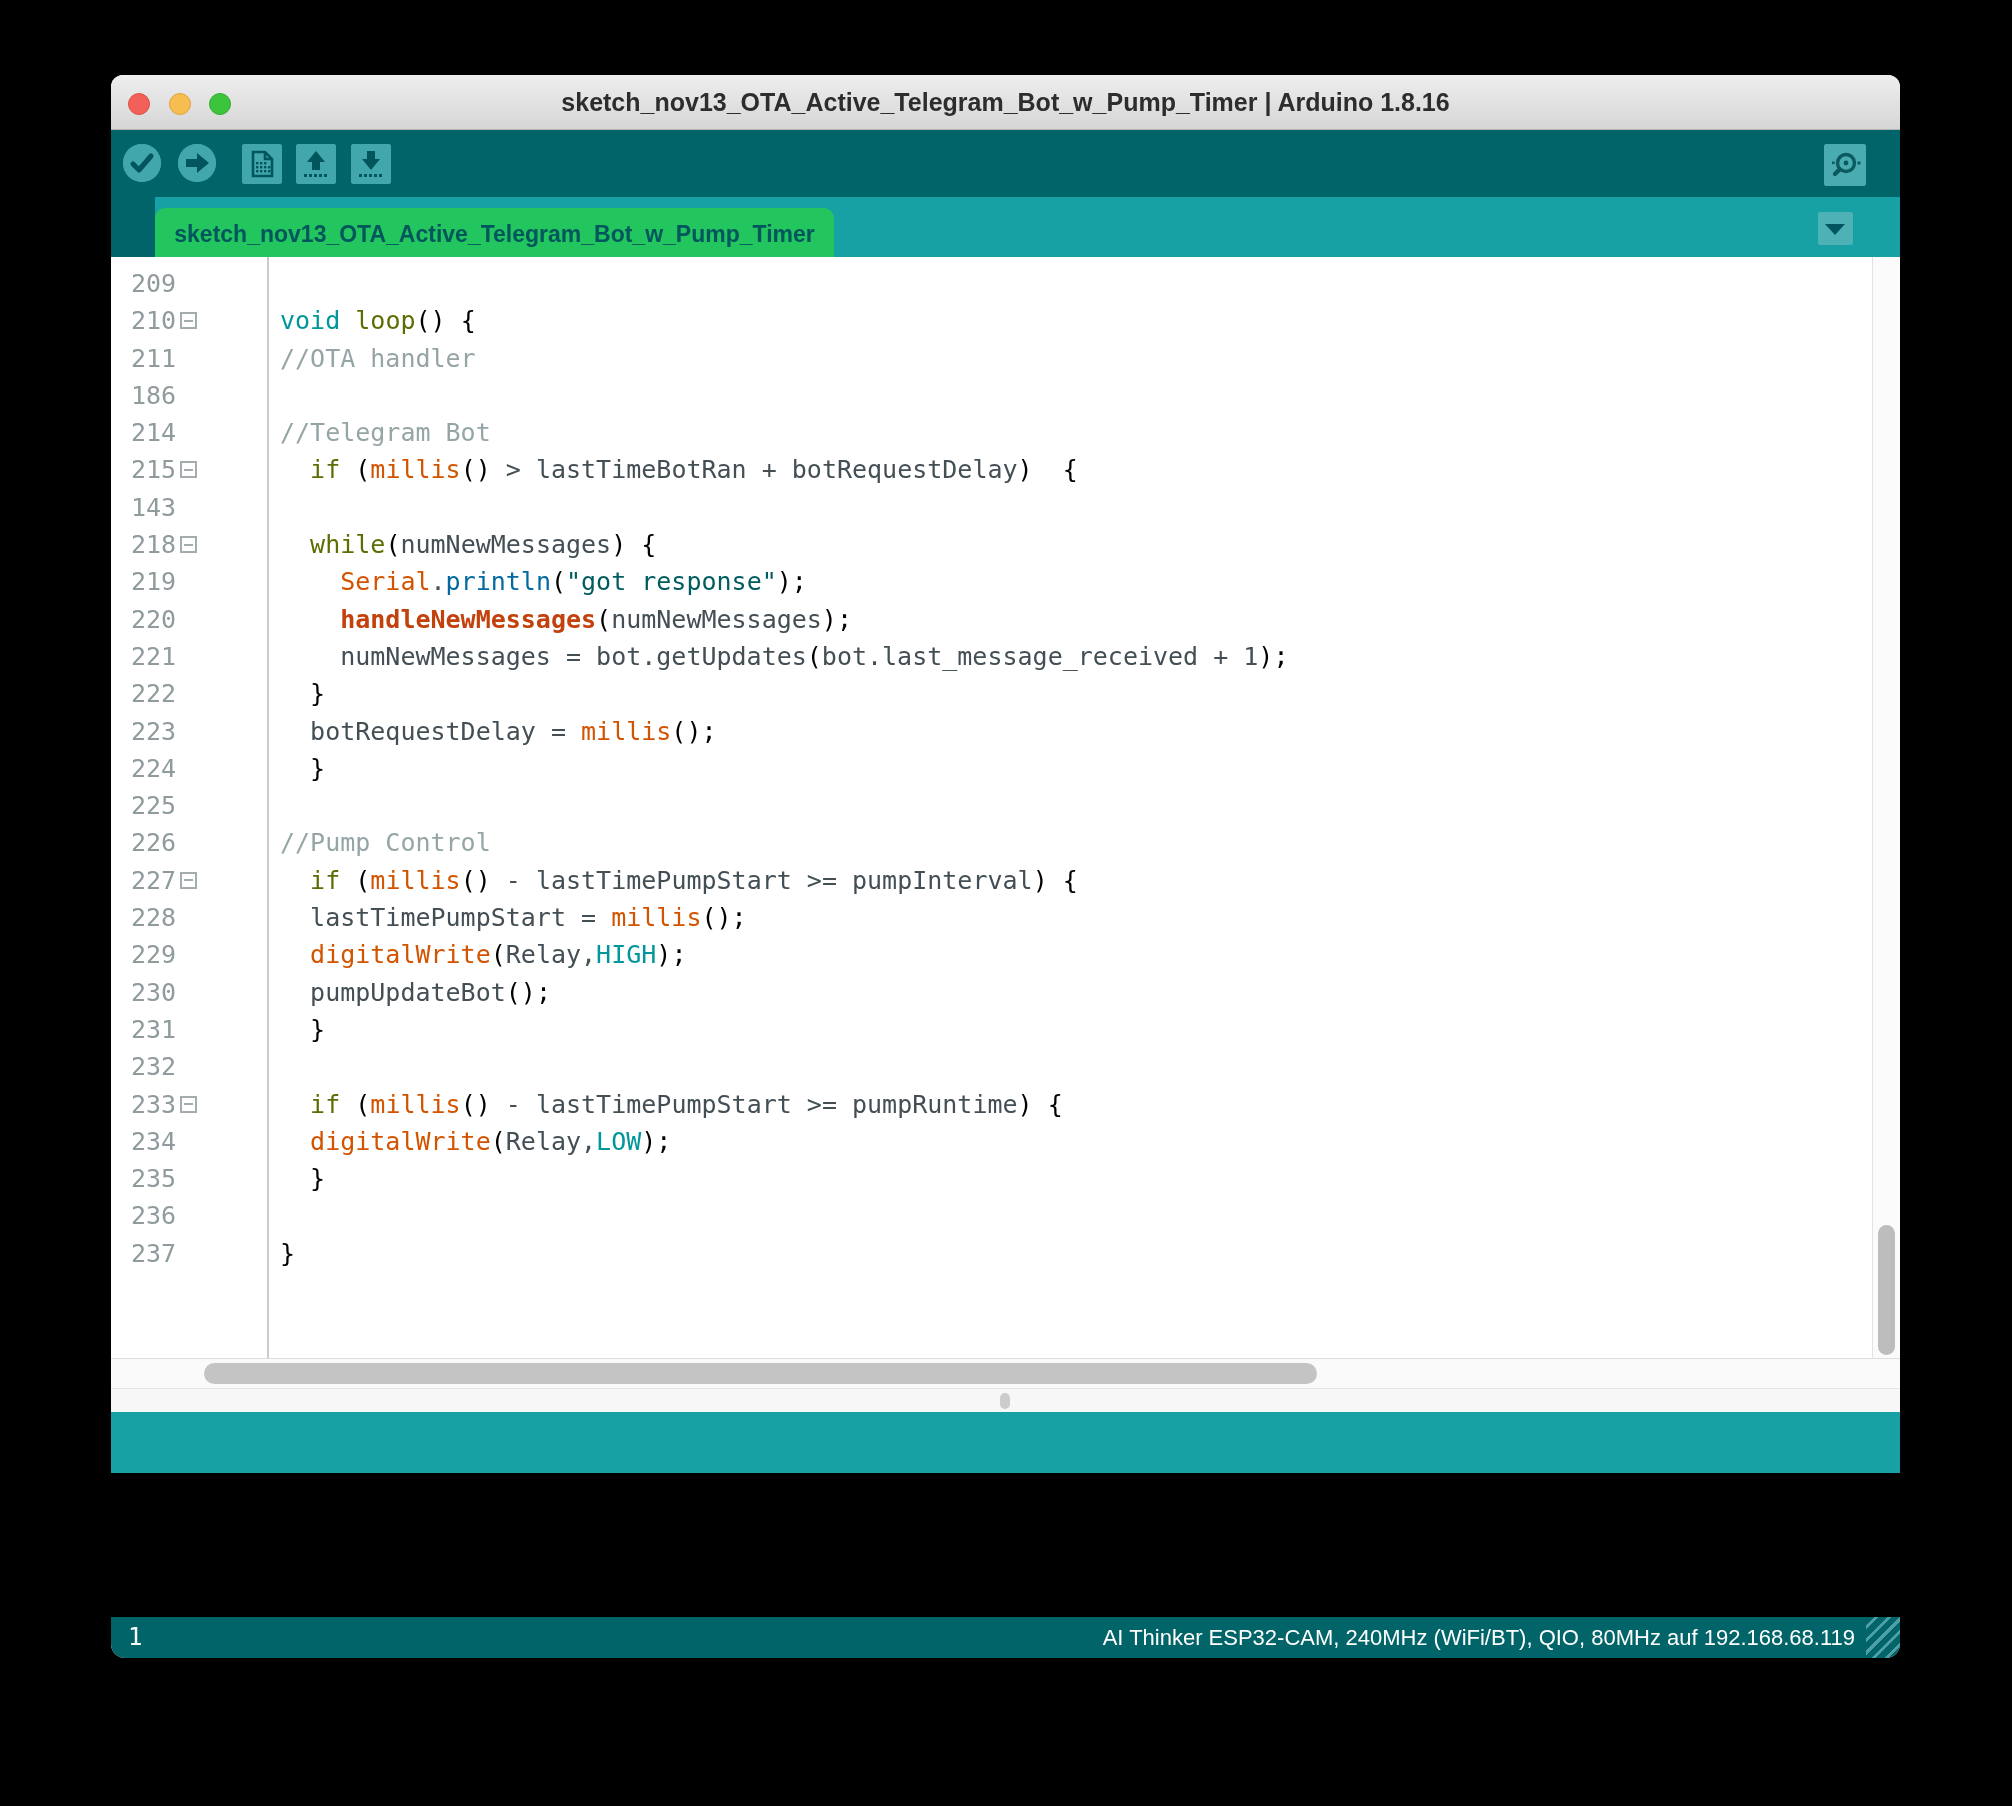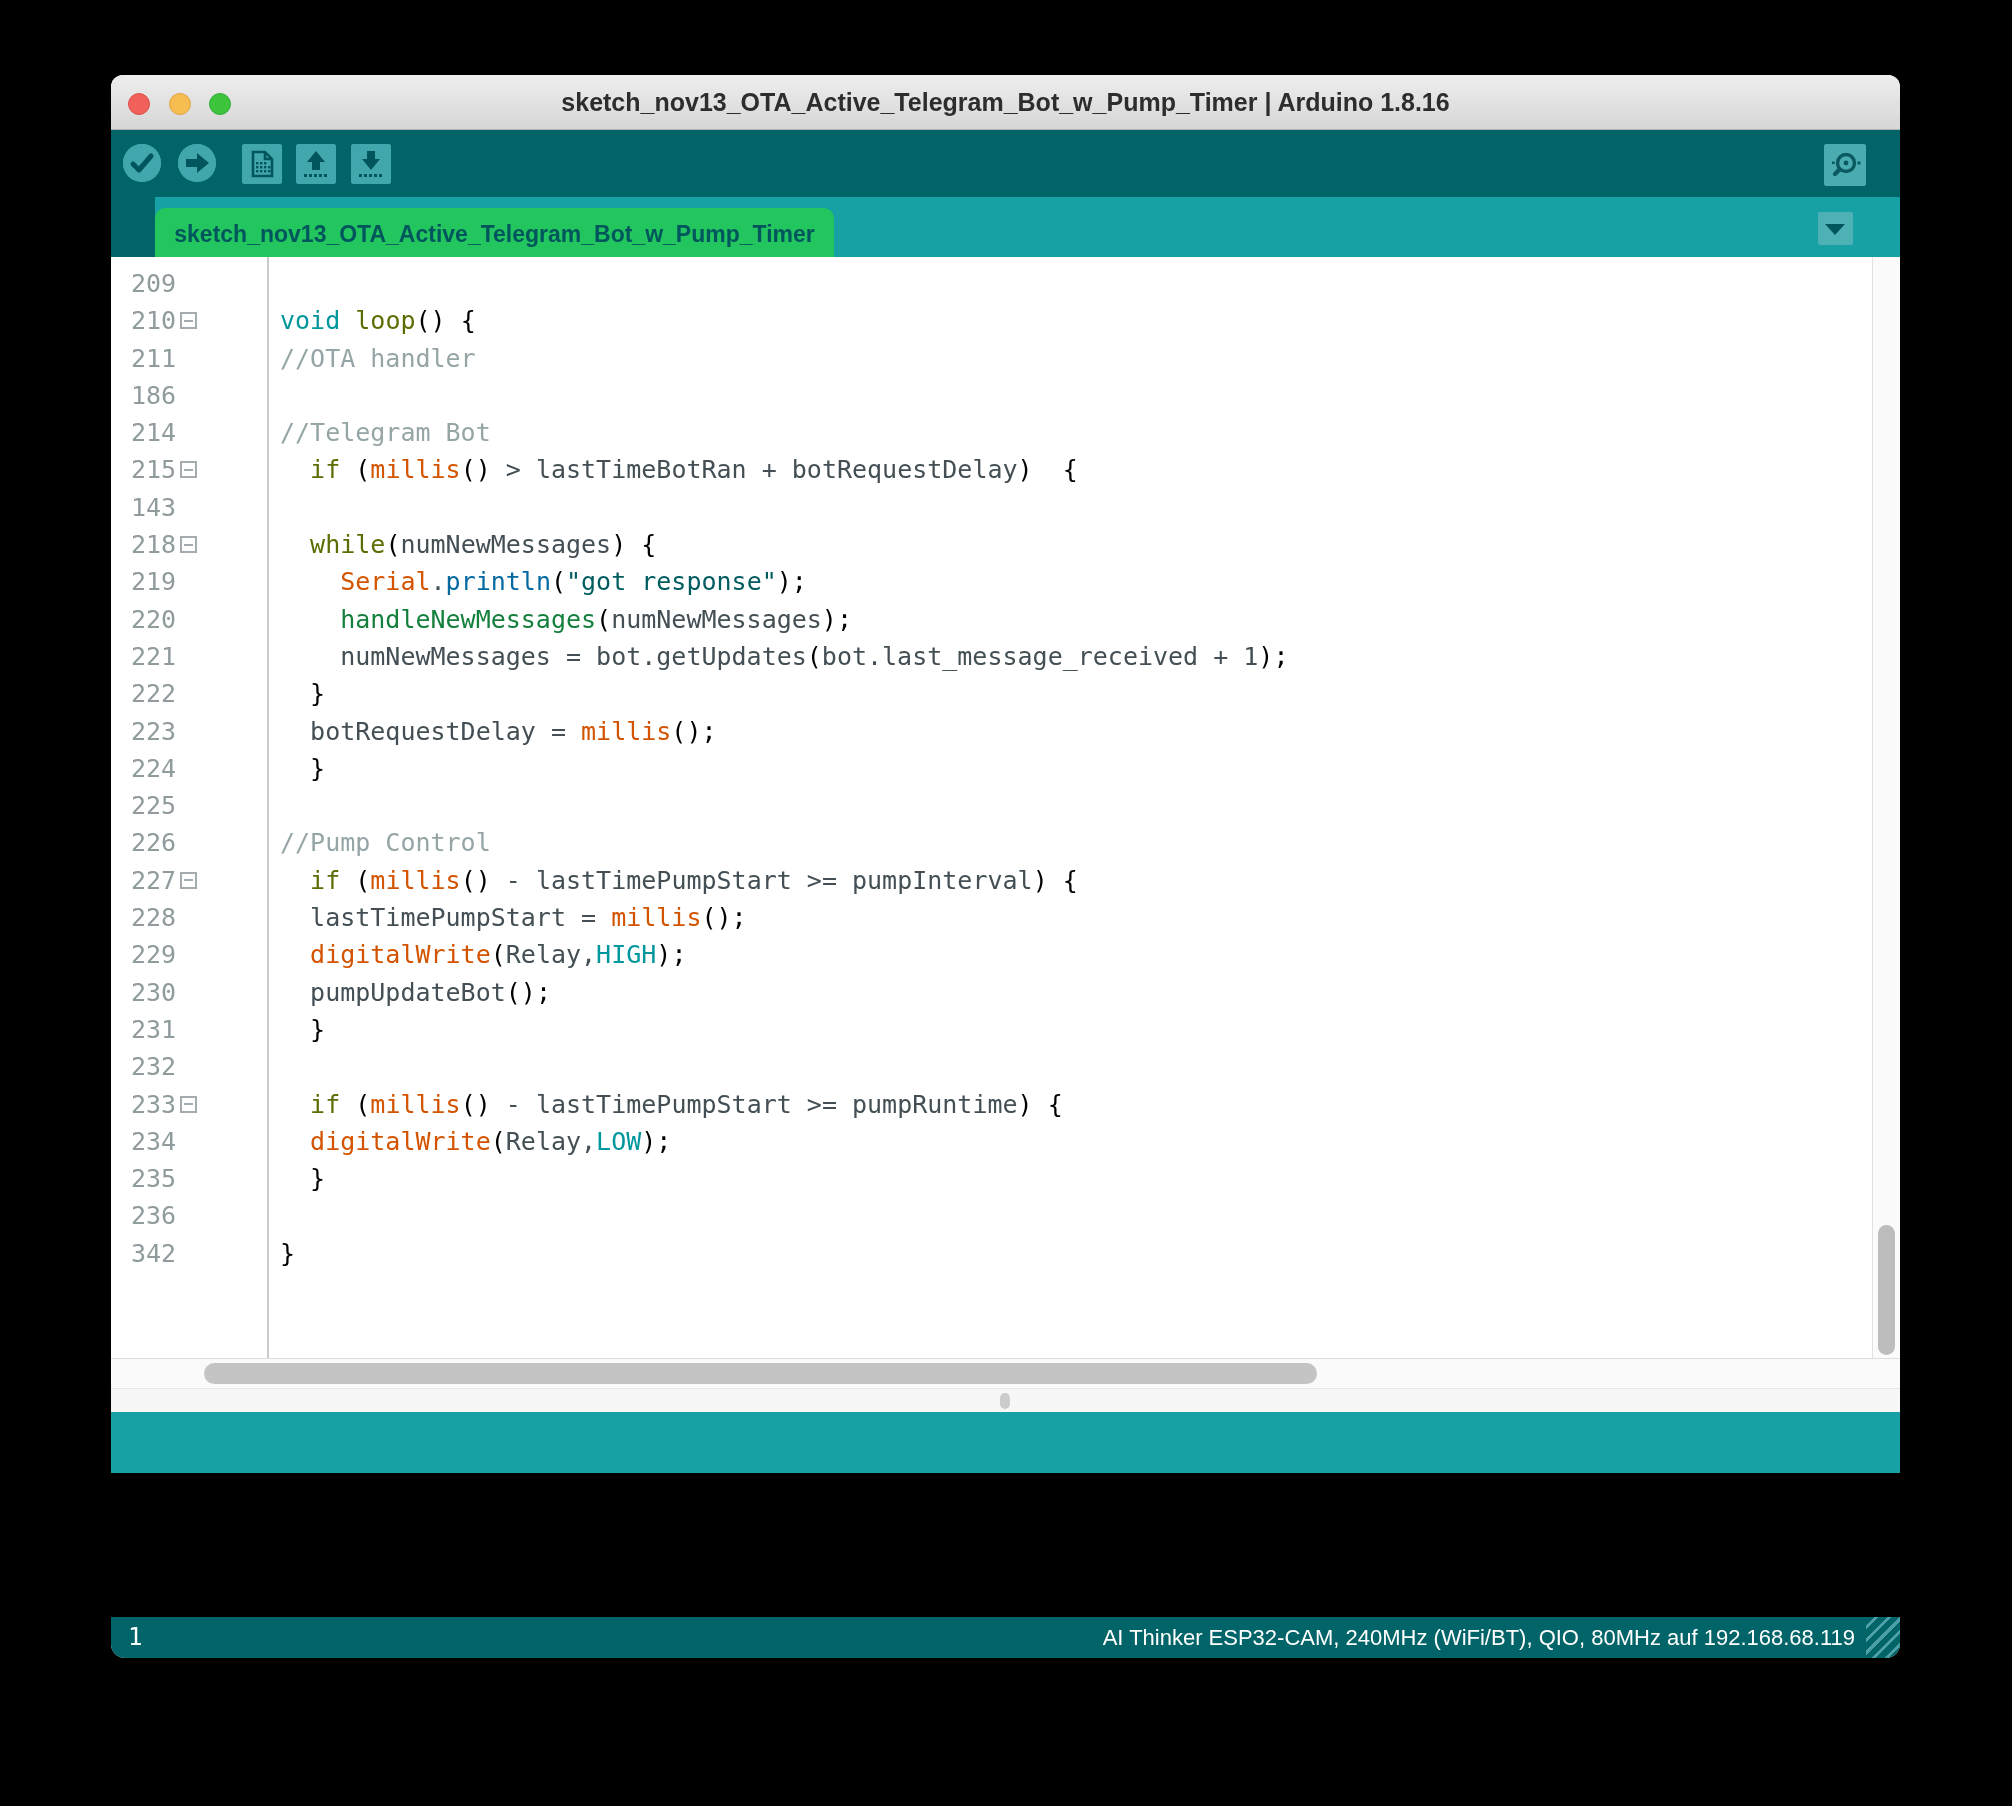--- a/index.html
+++ b/index.html
@@ -277,21 +277,21 @@
           <span class="num">218</span>
           <span class="foldbox"></span>
           <span class="codetext"><span style="color: rgb(67, 79, 84);">  </span><span style="color: rgb(94, 109, 3);">while</span><span style="color: rgb(0, 0, 0);">(</span><span style="color: rgb(67, 79, 84);">numNewMessages</span><span style="color: rgb(0, 0, 0);">)</span><span style="color: rgb(67, 79, 84);"> </span><span style="color: rgb(0, 0, 0);">{</span></span>
         </div>
         <div class="row">
           <span class="num">219</span>
           <span class="codetext"><span style="color: rgb(67, 79, 84);">    </span><span style="color: rgb(211, 84, 0);">Serial</span><span style="color: rgb(67, 79, 84);">.</span><span style="color: #0369a1;">println</span><span style="color: rgb(0, 0, 0);">(</span><span style="color: rgb(0, 92, 95);">"got response"</span><span style="color: rgb(0, 0, 0);">);</span></span>
         </div>
         <div class="row">
           <span class="num">220</span>
-          <span class="codetext"><span style="color: #15803d;">    handleNewMessages</span><span style="color: rgb(0, 0, 0);">(</span><span style="color: rgb(67, 79, 84);">numNewMessages</span><span style="color: rgb(0, 0, 0);">);</span></span>
+          <span class="codetext"><span style="color: #c2410c; font-weight: bold;">    handleNewMessages</span><span style="color: rgb(0, 0, 0);">(</span><span style="color: rgb(67, 79, 84);">numNewMessages</span><span style="color: rgb(0, 0, 0);">);</span></span>
         </div>
         <div class="row">
           <span class="num">221</span>
           <span class="codetext"><span style="color: rgb(67, 79, 84);">    numNewMessages = bot.getUpdates</span><span style="color: rgb(0, 0, 0);">(</span><span style="color: rgb(67, 79, 84);">bot.last_message_received + 1</span><span style="color: rgb(0, 0, 0);">);</span></span>
         </div>
         <div class="row">
           <span class="num">222</span>
           <span class="codetext"><span style="color: rgb(67, 79, 84);">  </span><span style="color: rgb(0, 0, 0);">}</span></span>
         </div>
         <div class="row">
@@ -346,21 +346,21 @@
         </div>
         <div class="row">
           <span class="num">235</span>
           <span class="codetext"><span style="color: rgb(67, 79, 84);">  </span><span style="color: rgb(0, 0, 0);">}</span></span>
         </div>
         <div class="row">
           <span class="num">236</span>
           <span class="codetext"></span>
         </div>
         <div class="row">
-          <span class="num">342</span>
+          <span class="num">237</span>
           <span class="codetext"><span style="color: rgb(0, 0, 0);">}</span></span>
         </div>
       </div>
     <div class="vscroll">
       <div class="vthumb"></div>
     </div>
   </div>
 
   <div class="hscroll">
     <div class="hthumb"></div>

